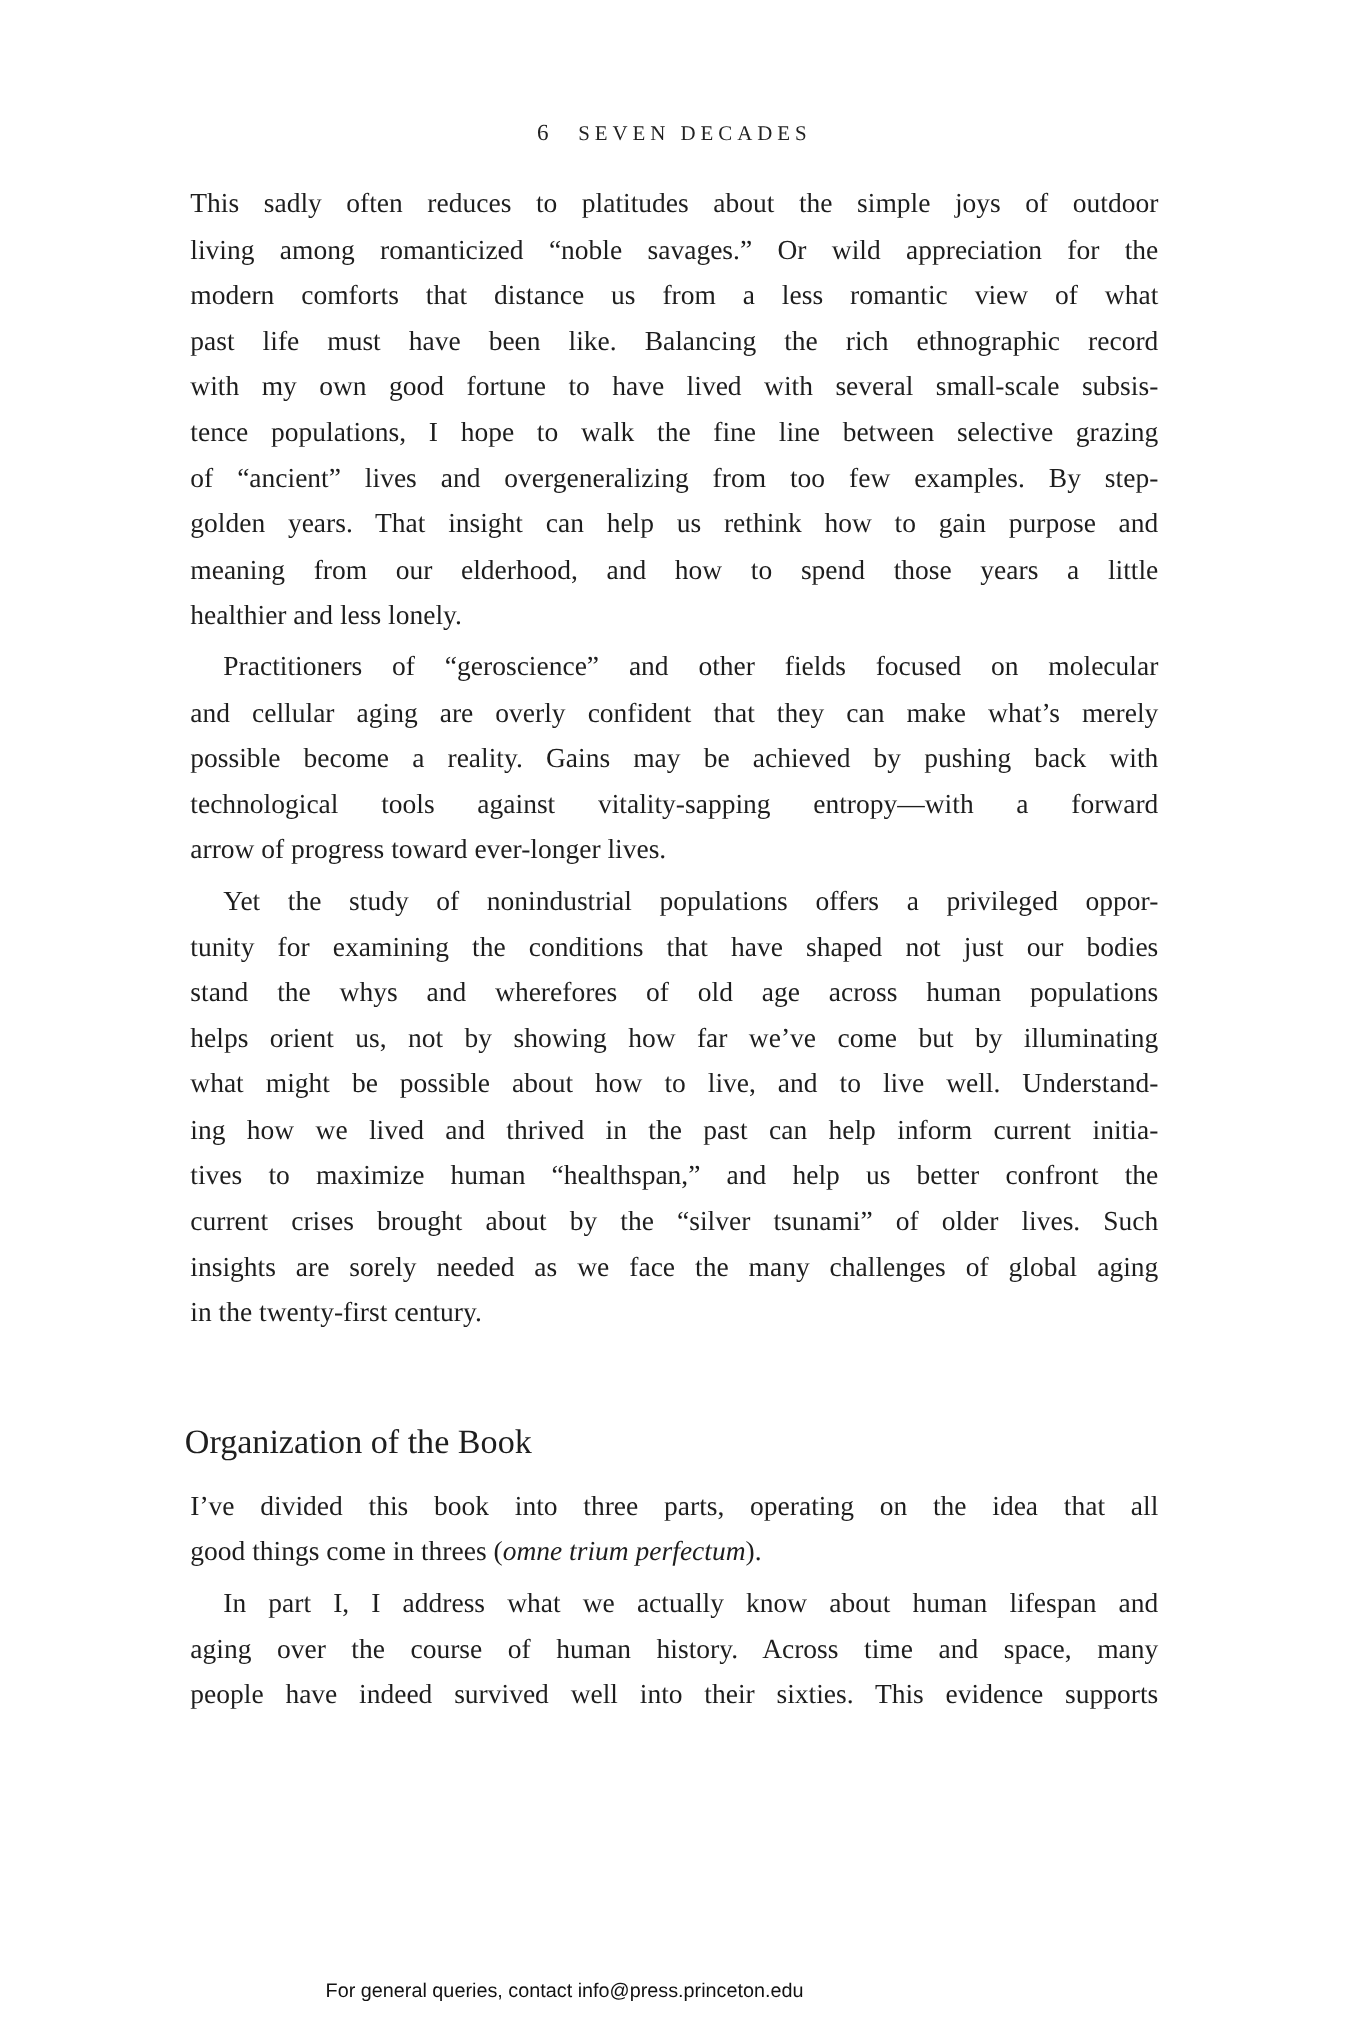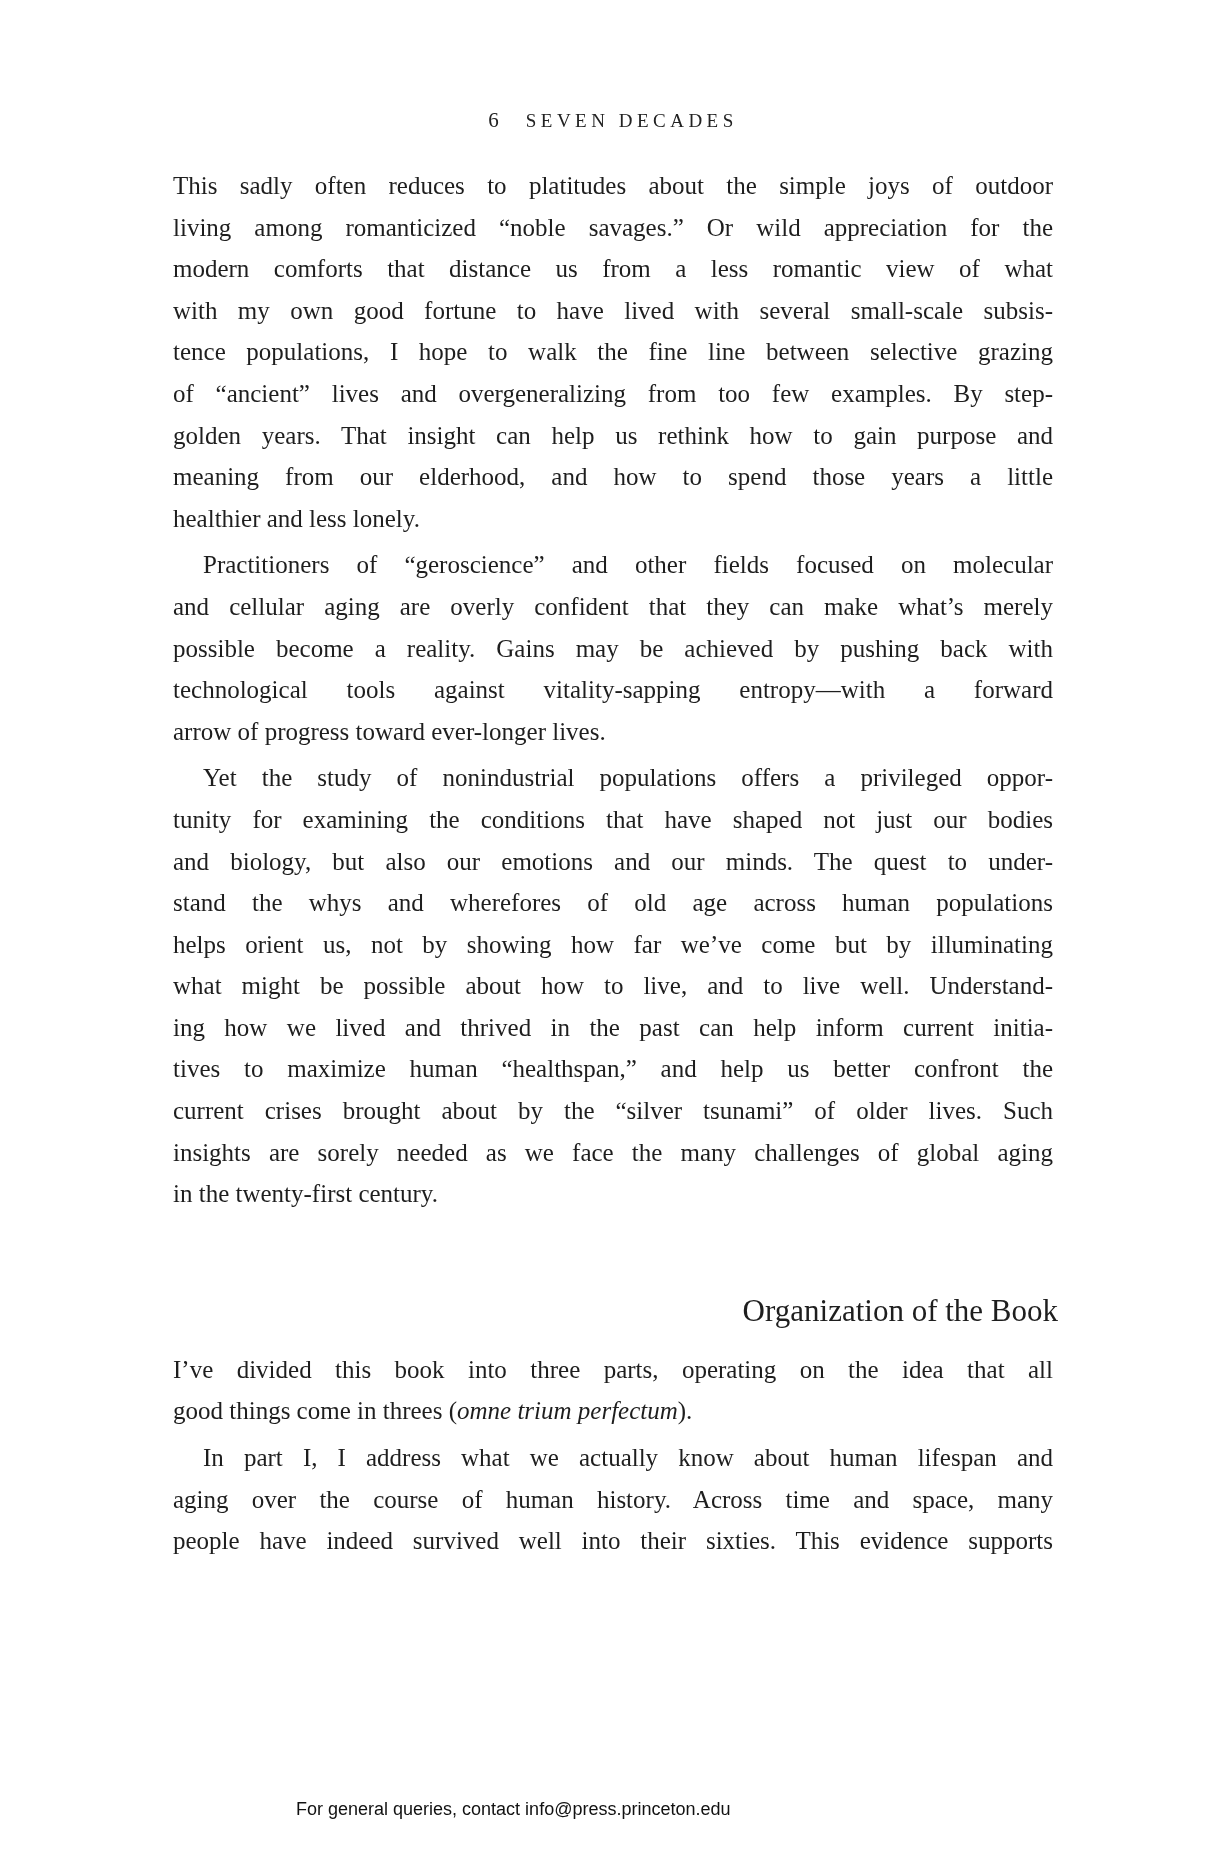--- a/index.html
+++ b/index.html
@@ -67,21 +67,21 @@
   }
   .line.no-justify { text-align-last: left; }
   .line.indent { padding-left: 30px; }
   .italic { font-style: italic; }
 
   .section-heading {
     margin: 72px 0 14px 0;
     font-weight: normal;
     font-size: 31px;
     line-height: 48px;
-    text-align: right;
+    text-align: left;
     color: #1e1e1e;
   }
 
   
   .queries-footer {
     position: absolute;
     top: 1799px;
     left: 296px;
     font-family: "Liberation Sans", sans-serif;
     font-size: 18px;
@@ -97,38 +97,38 @@
   <div class="running-head">
     <span class="page-num">6</span><span class="chapter">SEVEN DECADES</span>
   </div>
 
   <main class="body-column">
     <div id="paras-before">
         <div class="paragraph">
           <div class="line">This sadly often reduces to platitudes about the simple joys of outdoor</div>
           <div class="line">living among romanticized “noble savages.” Or wild appreciation for the</div>
           <div class="line">modern comforts that distance us from a less romantic view of what</div>
+          <div class="line">past life must have been like. Balancing the rich ethnographic record</div>
           <div class="line">with my own good fortune to have lived with several small-scale subsis-</div>
           <div class="line">tence populations, I hope to walk the fine line between selective grazing</div>
           <div class="line">of “ancient” lives and overgeneralizing from too few examples. By step-</div>
           <div class="line">golden years. That insight can help us rethink how to gain purpose and</div>
           <div class="line">meaning from our elderhood, and how to spend those years a little</div>
           <div class="line no-justify">healthier and less lonely.</div>
         </div>
         <div class="paragraph">
           <div class="line indent">Practitioners of “geroscience” and other fields focused on molecular</div>
           <div class="line">and cellular aging are overly confident that they can make what’s merely</div>
           <div class="line">possible become a reality. Gains may be achieved by pushing back with</div>
           <div class="line">technological tools against vitality-sapping entropy—with a forward</div>
           <div class="line no-justify">arrow of progress toward ever-longer lives.</div>
         </div>
         <div class="paragraph">
           <div class="line indent">Yet the study of nonindustrial populations offers a privileged oppor-</div>
           <div class="line">tunity for examining the conditions that have shaped not just our bodies</div>
-          <div class="line">and biology, but also our emotions and our minds. The quest to under-</div>
           <div class="line">stand the whys and wherefores of old age across human populations</div>
           <div class="line">helps orient us, not by showing how far we’ve come but by illuminating</div>
           <div class="line">what might be possible about how to live, and to live well. Understand-</div>
           <div class="line">ing how we lived and thrived in the past can help inform current initia-</div>
           <div class="line">tives to maximize human “healthspan,” and help us better confront the</div>
           <div class="line">current crises brought about by the “silver tsunami” of older lives. Such</div>
           <div class="line">insights are sorely needed as we face the many challenges of global aging</div>
           <div class="line no-justify">in the twenty-first century.</div>
         </div>
       </div>

